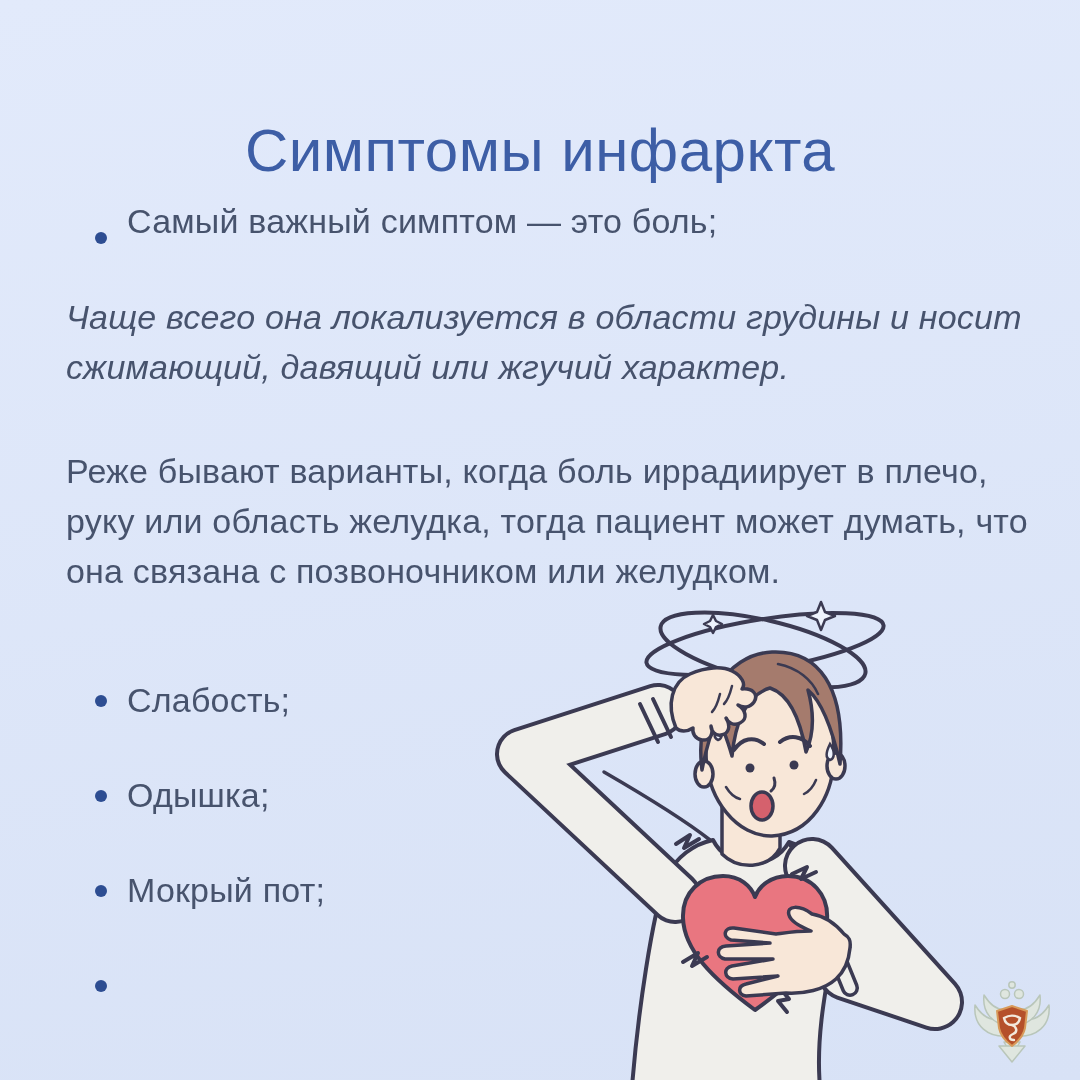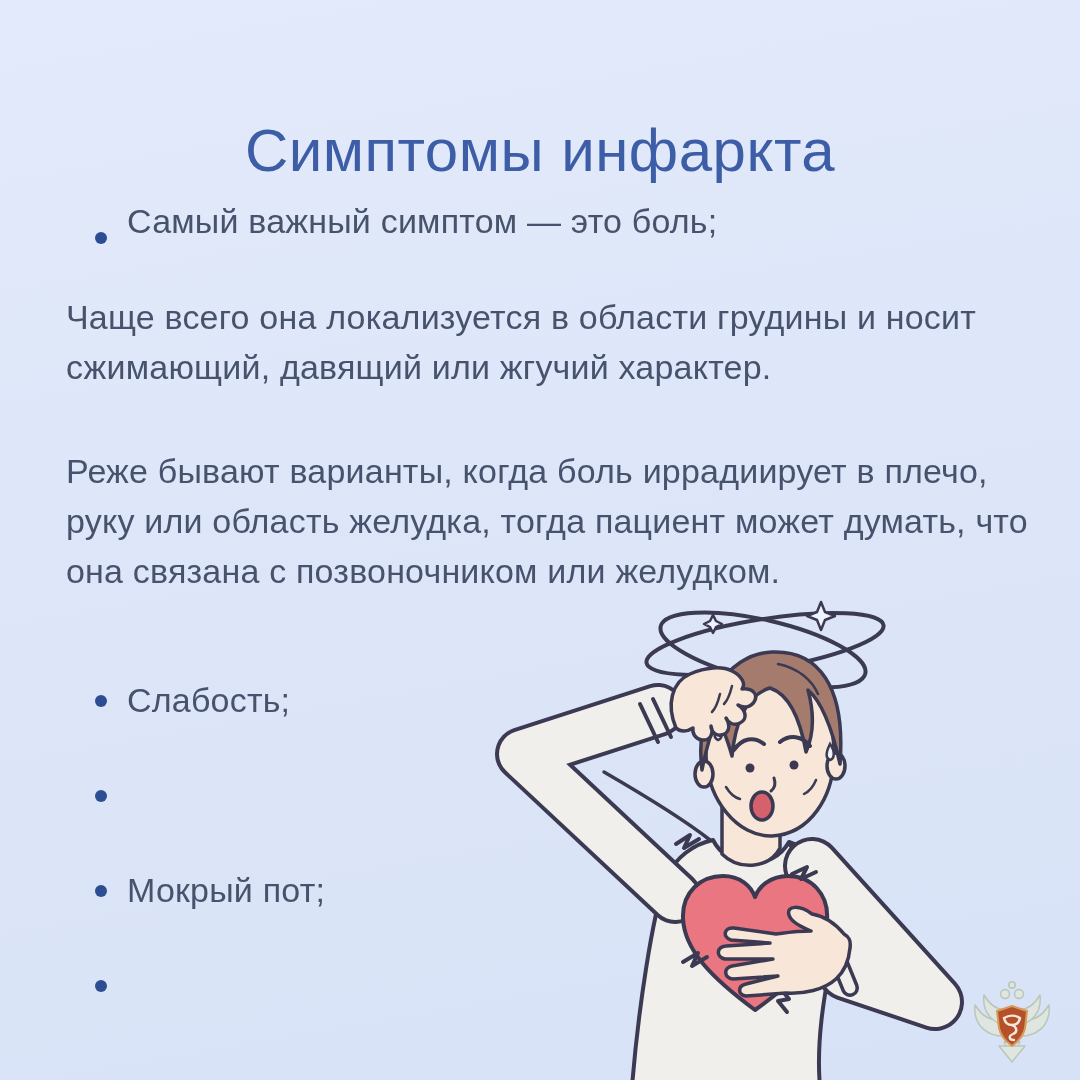--- a/index.html
+++ b/index.html
@@ -26,21 +26,21 @@
     position:absolute;top:198px;left:95px;width:900px;display:flex;align-items:flex-end;
   }
   .dot{
     width:12px;height:12px;border-radius:50%;background:var(--bulletColor);
     margin-top:16px;margin-right:20px;flex:0 0 auto;
   }
   .lead-text,.para,.symptom-text{
     font-size:34px;line-height:46px;color:var(--bodyColor);letter-spacing:.2px;
   }
   .para{position:absolute;left:66px;width:965px;line-height:50px;}
-  .para.p1{top:292px;}
+  .para.p1{top:292px;font-style:italic;}
   .para.p2{top:438px;margin-top:8px;}
   .symptoms{
     position:absolute;top:678px;left:95px;display:flex;flex-direction:column;gap:51px;
   }
   .symptom{display:flex;align-items:flex-start;height:44px;}
   .symptom .symptom-text{line-height:44px;}
   .symptom .dot{margin-top:17px;}
   .illustration{position:absolute;left:480px;top:582px;width:540px;height:498px;}
   .emblem{position:absolute;left:966px;top:976px;width:92px;height:92px;}
   
@@ -72,20 +72,21 @@
   <p class="para p1">Чаще всего она локализуется в области грудины и носит сжимающий, давящий или жгучий характер.</p>
   <p class="para p2">Реже бывают варианты, когда боль иррадиирует в плечо, руку или область желудка, тогда пациент может думать, что она связана с позвоночником или желудком.</p>
 
   <div class="symptoms">
     <div class="symptom">
       <span class="dot"></span>
       <span class="symptom-text">Слабость;</span>
     </div>
     <div class="symptom">
       <span class="dot"></span>
+      <span class="symptom-text">Одышка;</span>
     </div>
     <div class="symptom">
       <span class="dot"></span>
       <span class="symptom-text">Мокрый пот;</span>
     </div>
     <div class="symptom">
       <span class="dot"></span>
     </div>
   </div>
 

